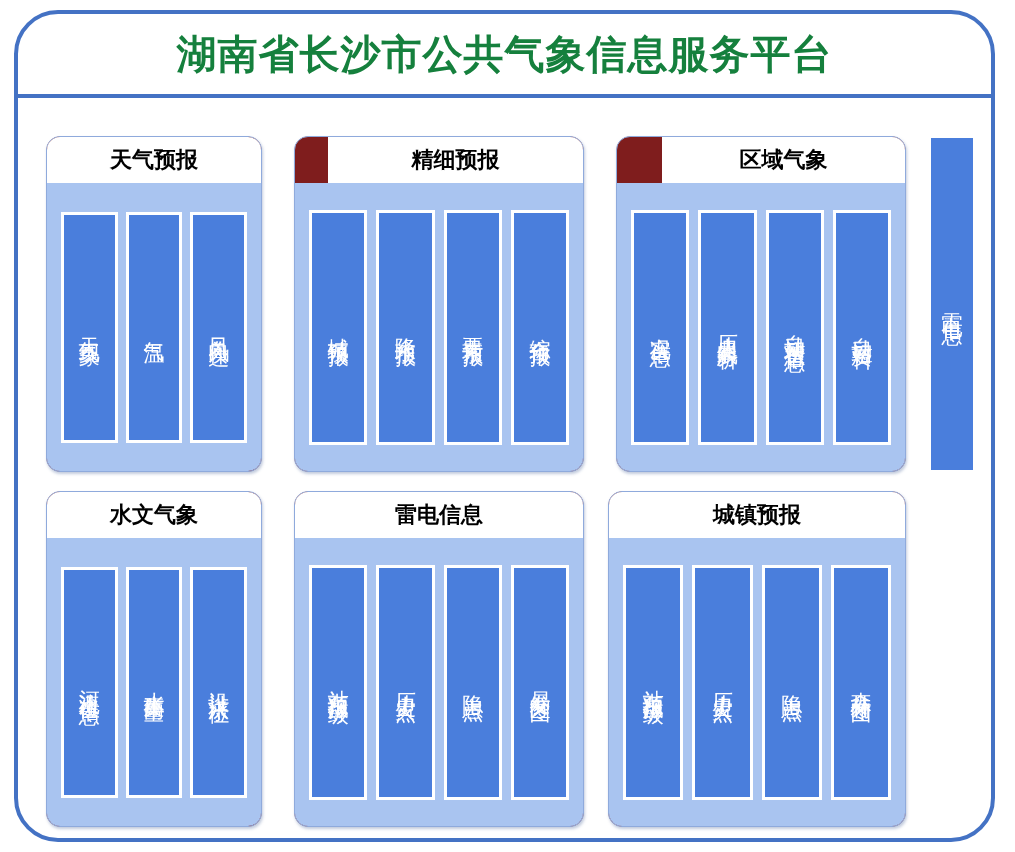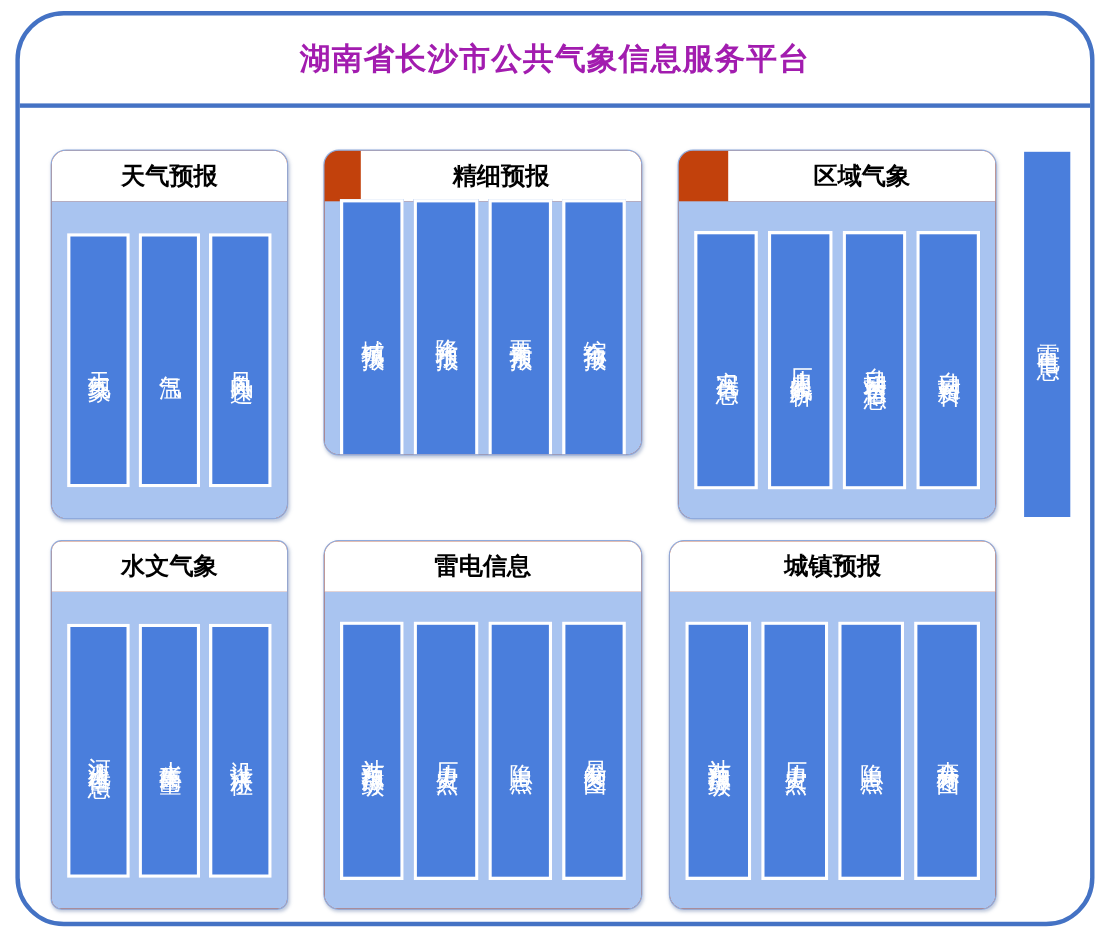--- a/index.html
+++ b/index.html
@@ -35,40 +35,40 @@
     right: 0;
     height: 84px;
     display: flex;
     align-items: center;
     justify-content: center;
     border-bottom: 4px solid #4472C4;
     box-sizing: border-box;
   }
 
   #app-title {
-    font-size: 28px;
+    font-size: 40px;
     font-weight: bold;
-    color: #a21caf;
+    color: #15803d;
     letter-spacing: 1px;
     white-space: nowrap;
   }
 
   
   #board {
     position: absolute;
     left: 0;
     top: 88px;
     right: 0;
     bottom: 0;
   }
 
   
   .panel {
     position: absolute;
-    background: #c2410c;
+    background: #7f1d1d;
     border: 1.5px solid #8FAADC;
     border-radius: 14px;
     box-sizing: border-box;
     box-shadow: 1px 2px 3px rgba(120,140,180,0.45);
     overflow: hidden;
   }
 
   .panel-header {
     height: 46px;
     display: flex;
@@ -159,21 +159,21 @@
         </div>
         <div class="tile" style="height:231px;">
           <span class="tile-label">气温</span>
         </div>
         <div class="tile" style="height:231px;">
           <span class="tile-label">风向风速</span>
         </div>
       </div>
     </div>
 
-    <div class="panel" style="left:276px; top:34px; width:290px; height:278px;padding-left:33px;">
+    <div class="panel" style="left:276px; top:34px; width:290px; height:336px;padding-left:33px;">
       <div class="panel-header">
         <span class="panel-title">精细预报</span>
       </div>
       <div class="panel-body" style="padding:0 14px; gap:9px;">
         <div class="tile" style="height:235px;">
           <span class="tile-label">城镇预报</span>
         </div>
         <div class="tile" style="height:235px;">
           <span class="tile-label">降水预报</span>
         </div>
@@ -203,21 +203,21 @@
         <div class="tile" style="height:235px;">
           <span class="tile-label">自动站资料</span>
         </div>
       </div>
     </div>
 
     <div id="lightning-bar" style="left:913px; top:36px; width:42px; height:332px;">
       <span class="tile-label">雷电信息</span>
     </div>
 
-    <div class="panel" style="left:28px; top:389px; width:216px; height:336px;border-radius:10px;">
+    <div class="panel" style="left:28px; top:389px; width:216px; height:336px;">
       <div class="panel-header">
         <span class="panel-title">水文气象</span>
       </div>
       <div class="panel-body" style="padding:0 14px;">
         <div class="tile" style="height:231px;">
           <span class="tile-label">河流水位信息</span>
         </div>
         <div class="tile" style="height:231px;">
           <span class="tile-label">水库集雨量</span>
         </div>

